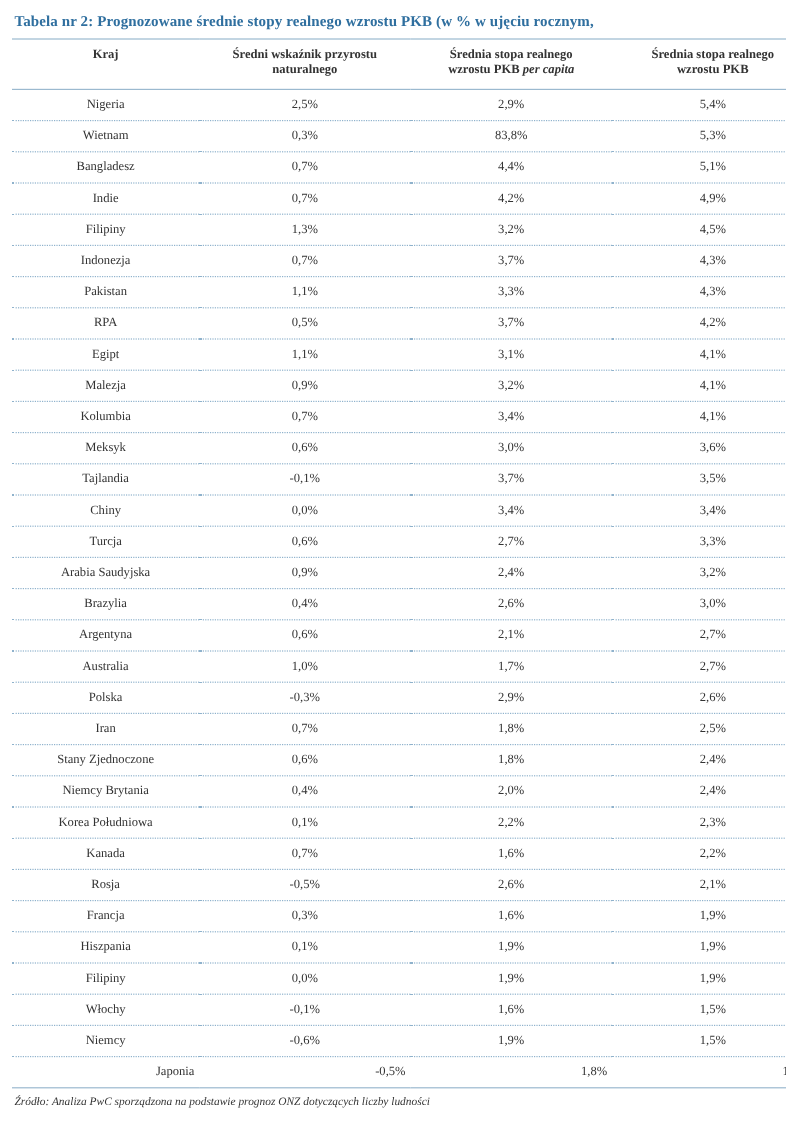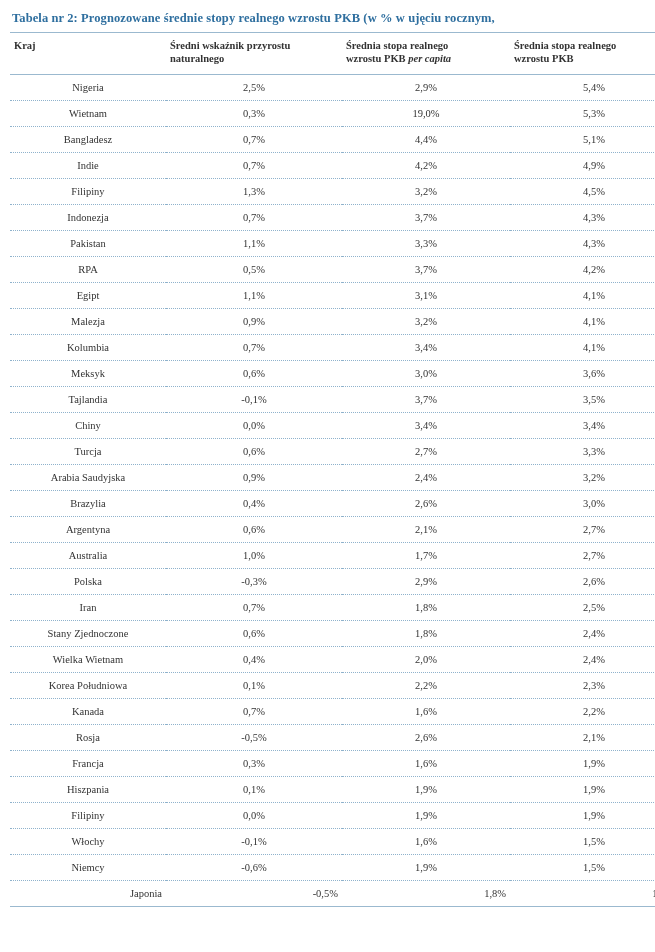--- a/index.html
+++ b/index.html
@@ -38,21 +38,21 @@
     table-layout: fixed;
   }
   table.data thead th {
     font-family: "Liberation Serif", serif;
     font-weight: bold;
     font-size: 10.5px;
     line-height: 13px;
     color: #333333;
     padding: 6px 4px 9px 4px;
     vertical-align: top;
-    text-align: left;
+    text-align: center;
     border-top: 1px solid #9bb9cf;
     border-bottom: 1px solid #9bb9cf;
     margin-top: 27px;
   }
   table.data thead th.c0 { width: 148px; }
   table.data thead th.c1 { width: 168px; }
   table.data thead th.c2 { width: 160px; }
   table.data thead th.c3 { width: 160px; }
 
   table.data tbody td {
@@ -112,21 +112,21 @@
     <tbody id="table-body">
         <tr>
           <td>Nigeria</td>
           <td>2,5%</td>
           <td>2,9%</td>
           <td>5,4%</td>
         </tr>
         <tr>
           <td>Wietnam</td>
           <td>0,3%</td>
-          <td>19,0%</td>
+          <td>83,8%</td>
           <td>5,3%</td>
         </tr>
         <tr>
           <td>Bangladesz</td>
           <td>0,7%</td>
           <td>4,4%</td>
           <td>5,1%</td>
         </tr>
         <tr>
           <td>Indie</td>
@@ -236,21 +236,21 @@
           <td>1,8%</td>
           <td>2,5%</td>
         </tr>
         <tr>
           <td>Stany Zjednoczone</td>
           <td>0,6%</td>
           <td>1,8%</td>
           <td>2,4%</td>
         </tr>
         <tr>
-          <td>Wielka Wietnam</td>
+          <td>Niemcy Brytania</td>
           <td>0,4%</td>
           <td>2,0%</td>
           <td>2,4%</td>
         </tr>
         <tr>
           <td>Korea Południowa</td>
           <td>0,1%</td>
           <td>2,2%</td>
           <td>2,3%</td>
         </tr>
@@ -298,14 +298,15 @@
         </tr>
         <tr>
           <td>Japonia</td>
           <td>-0,5%</td>
           <td>1,8%</td>
           <td>1,4%</td>
         </tr>
       </tbody>
   </table>
 
+  <div class="source">Źródło: Analiza PwC sporządzona na podstawie prognoz ONZ dotyczących liczby ludności</div>
 
 </div>
 
 </body></html>

